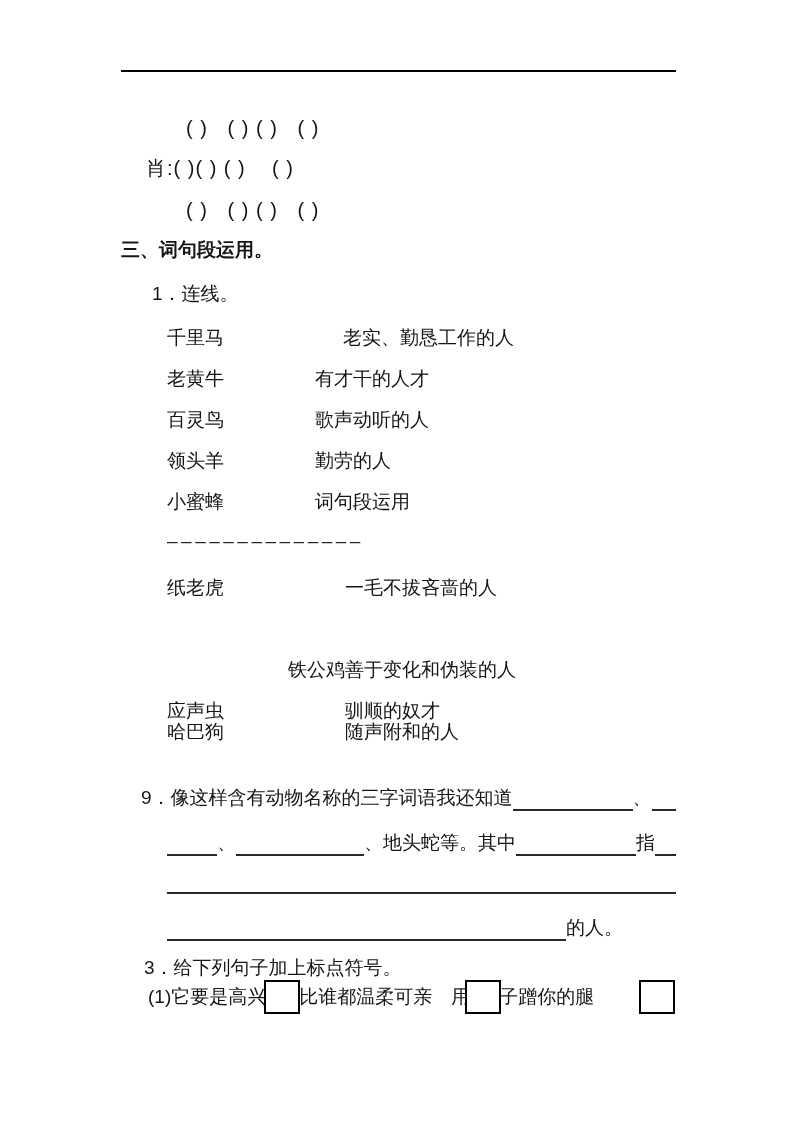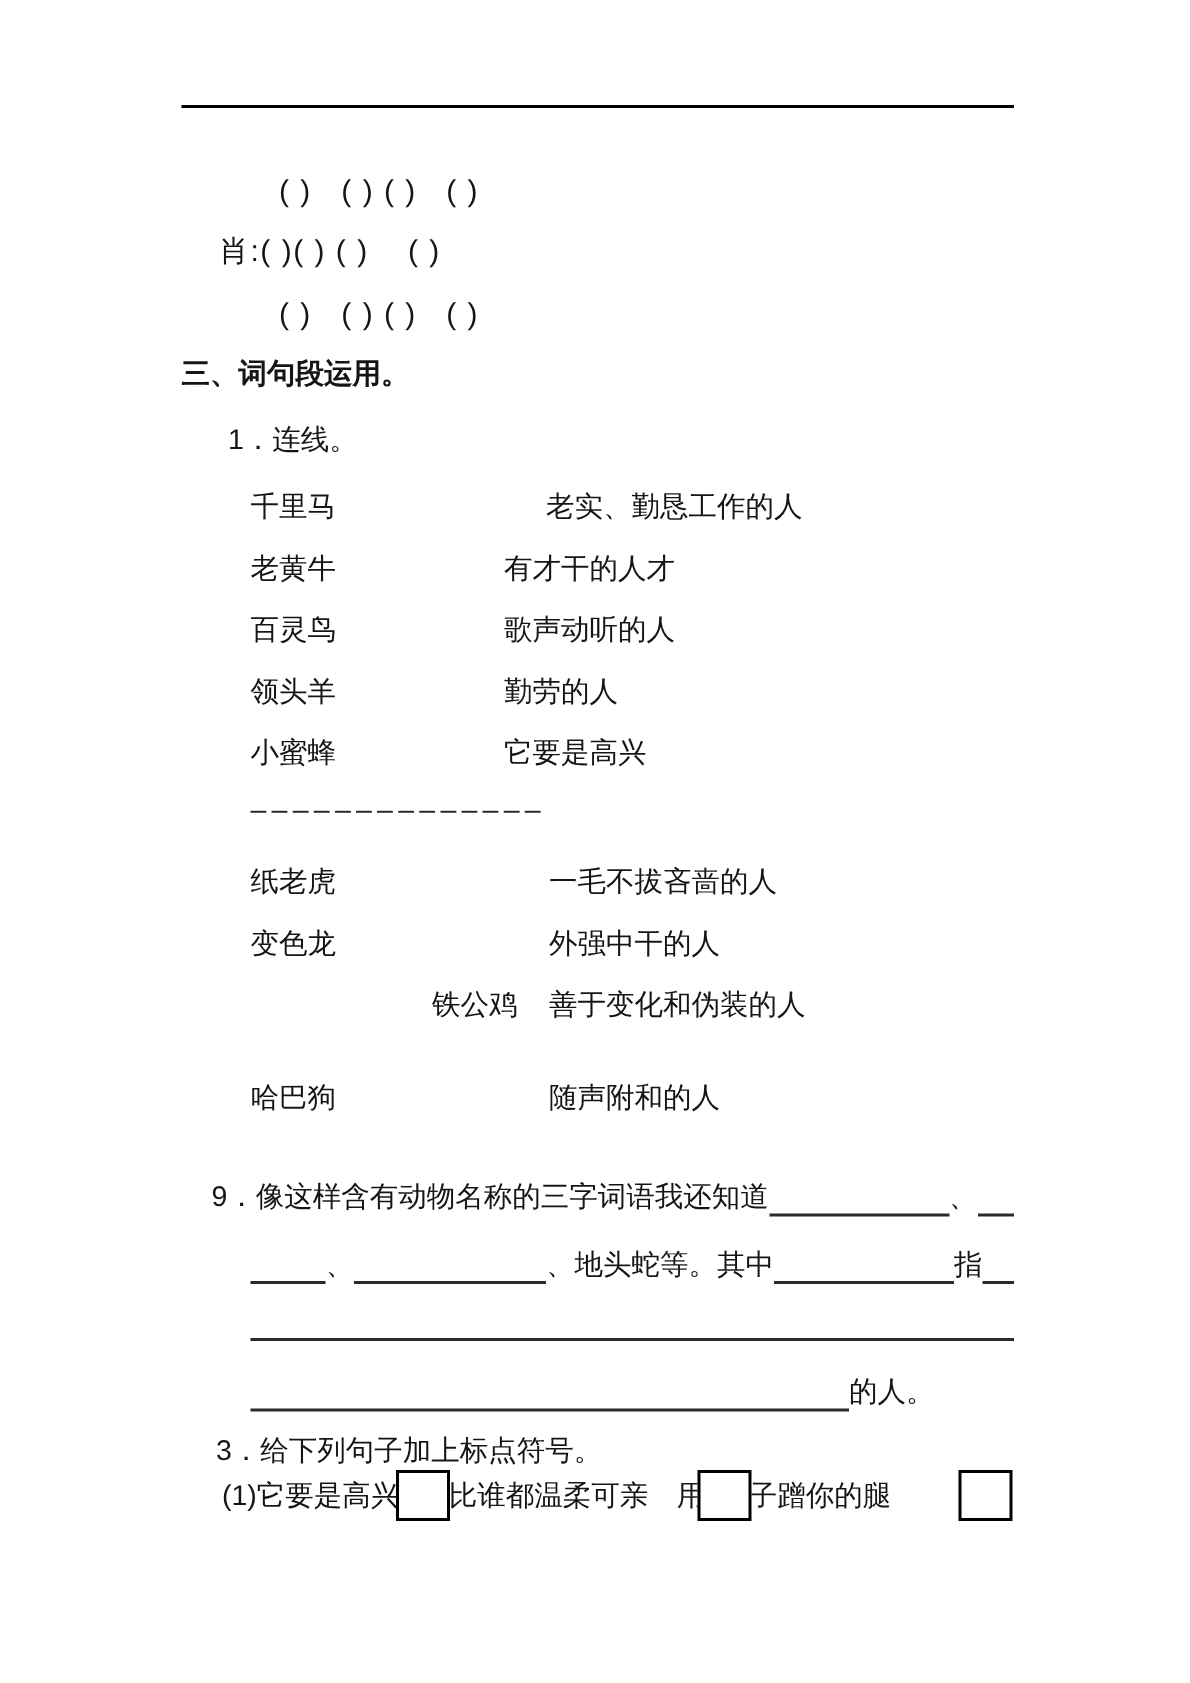--- a/index.html
+++ b/index.html
@@ -13,21 +13,21 @@
     color:#151515;
     overflow:hidden;
   }
   .abs { position:absolute; white-space:pre; line-height:1.1; }
   .top-rule {
     position:absolute; top:70px; left:121px; width:555px;
     border-top:2px solid #000;
   }
   .parens { letter-spacing:1px; font-size:20px; }
   .heading { font-weight:bold; }
-  .match-row { position:absolute; left:167px; display:flex; white-space:pre;gap:21px; }
+  .match-row { position:absolute; left:167px; display:flex; white-space:pre; }
   .match-row .left-col { flex:none; width:148px; }
   .match-row.g2 .left-col { width:178px; }
   .match-row .right-col.extra-indent { margin-left:28px; }
   .separator { letter-spacing:3.5px; color:#222; }
   .q2-line { position:absolute; display:flex; align-items:flex-end; white-space:pre; }
   .blank {
     display:inline-block; flex:none;
     border-bottom:2px solid #2a2a2a;
     height:22px;
   }
@@ -71,36 +71,36 @@
   <div class="match-row g1" style="top:407px;">
     <span class="left-col">百灵鸟</span>
     <span class="right-col">歌声动听的人</span>
   </div>
   <div class="match-row g1" style="top:448px;">
     <span class="left-col">领头羊</span>
     <span class="right-col">勤劳的人</span>
   </div>
   <div class="match-row g1" style="top:489px;">
     <span class="left-col">小蜜蜂</span>
-    <span class="right-col">它要是高兴</span>
+    <span class="right-col">词句段运用</span>
   </div>
 
   <div class="abs separator" style="top:531px; left:167px;">––––––––––––––</div>
 
   <div class="match-row g2" style="top:575px;">
     <span class="left-col">纸老虎</span>
     <span class="right-col">一毛不拔吝啬的人</span>
   </div>
-  <div class="match-row g2" style="top:616px;">
-    <span class="left-col">变色龙</span>
-    <span class="right-col">外强中干的人</span>
-  </div>
   <div class="match-row g2" style="top:657px;text-align:right;">
     <span class="left-col">铁公鸡</span>
     <span class="right-col">善于变化和伪装的人</span>
+  </div>
+  <div class="match-row g2" style="top:698px;">
+    <span class="left-col">应声虫</span>
+    <span class="right-col">驯顺的奴才</span>
   </div>
   <div class="match-row g2" style="top:719px;">
     <span class="left-col">哈巴狗</span>
     <span class="right-col">随声附和的人</span>
   </div>
 
   <div class="q2-line" style="top:785px; left:141px; width:535px;">
     <span>9．像这样含有动物名称的三字词语我还知道</span><span class="blank" style="width:120px;"></span><span>、</span><span class="blank grow"></span>
   </div>
   <div class="q2-line" style="top:830px; left:167px; width:509px;">

